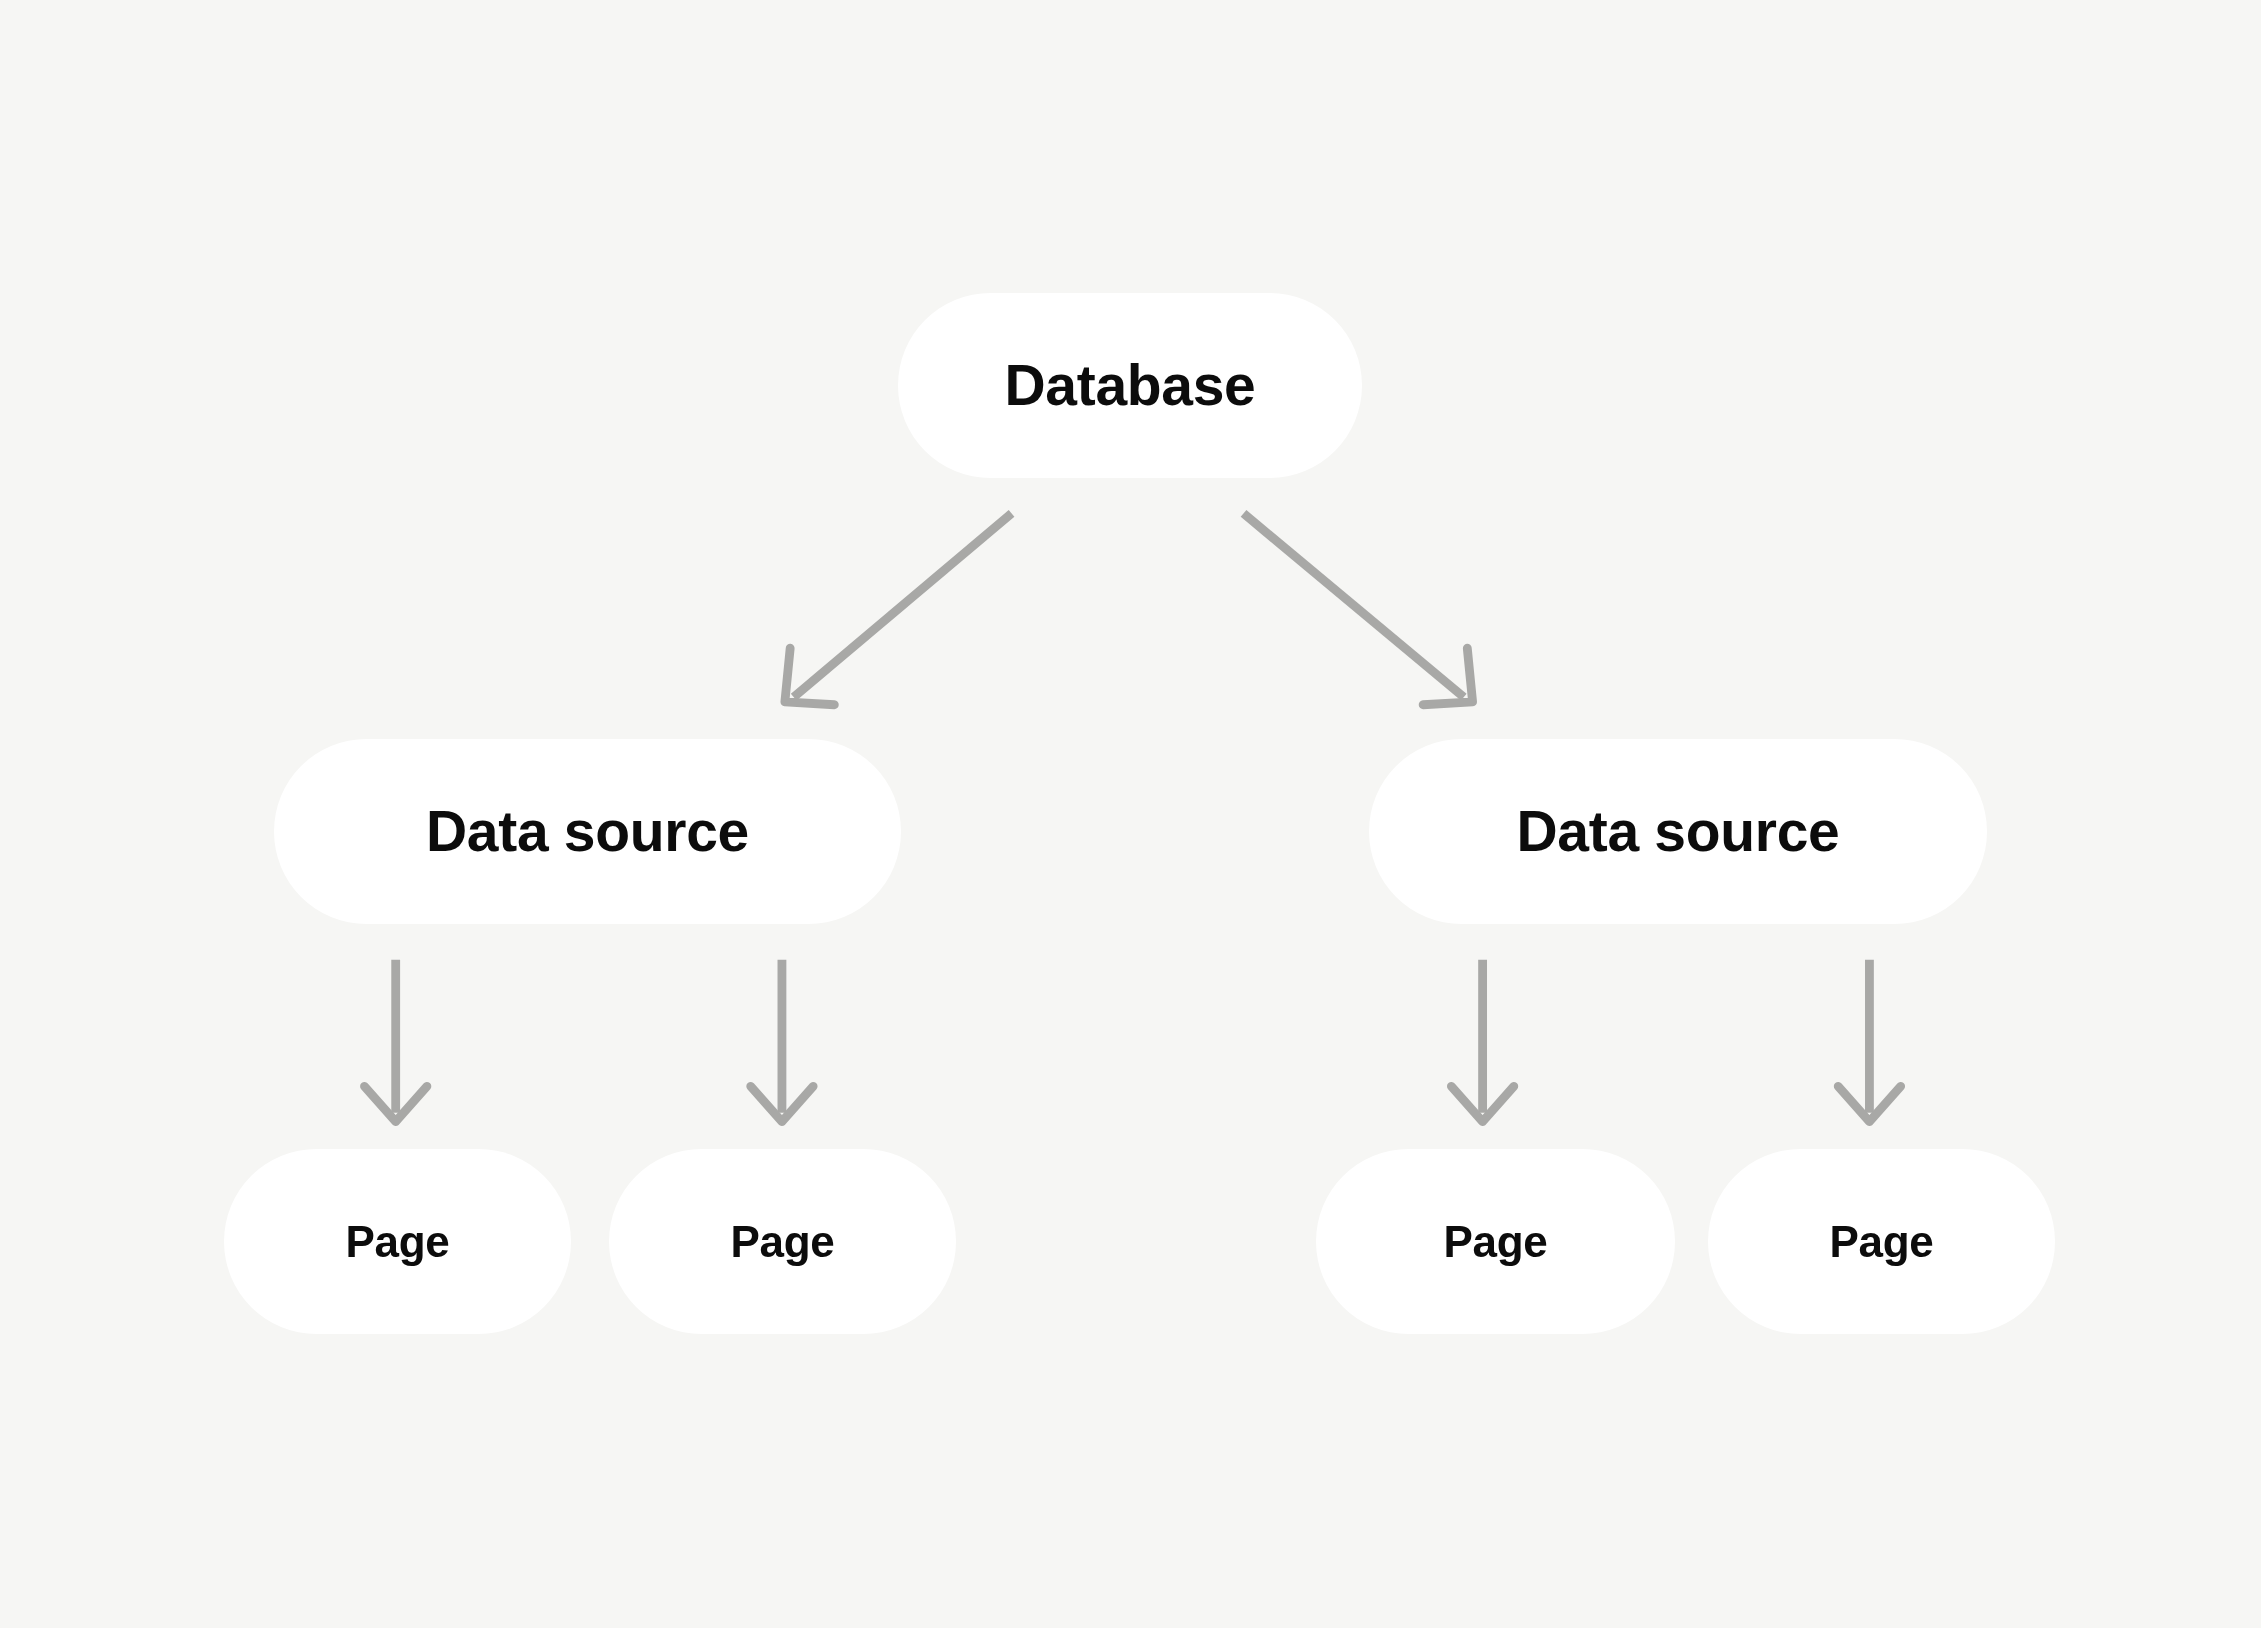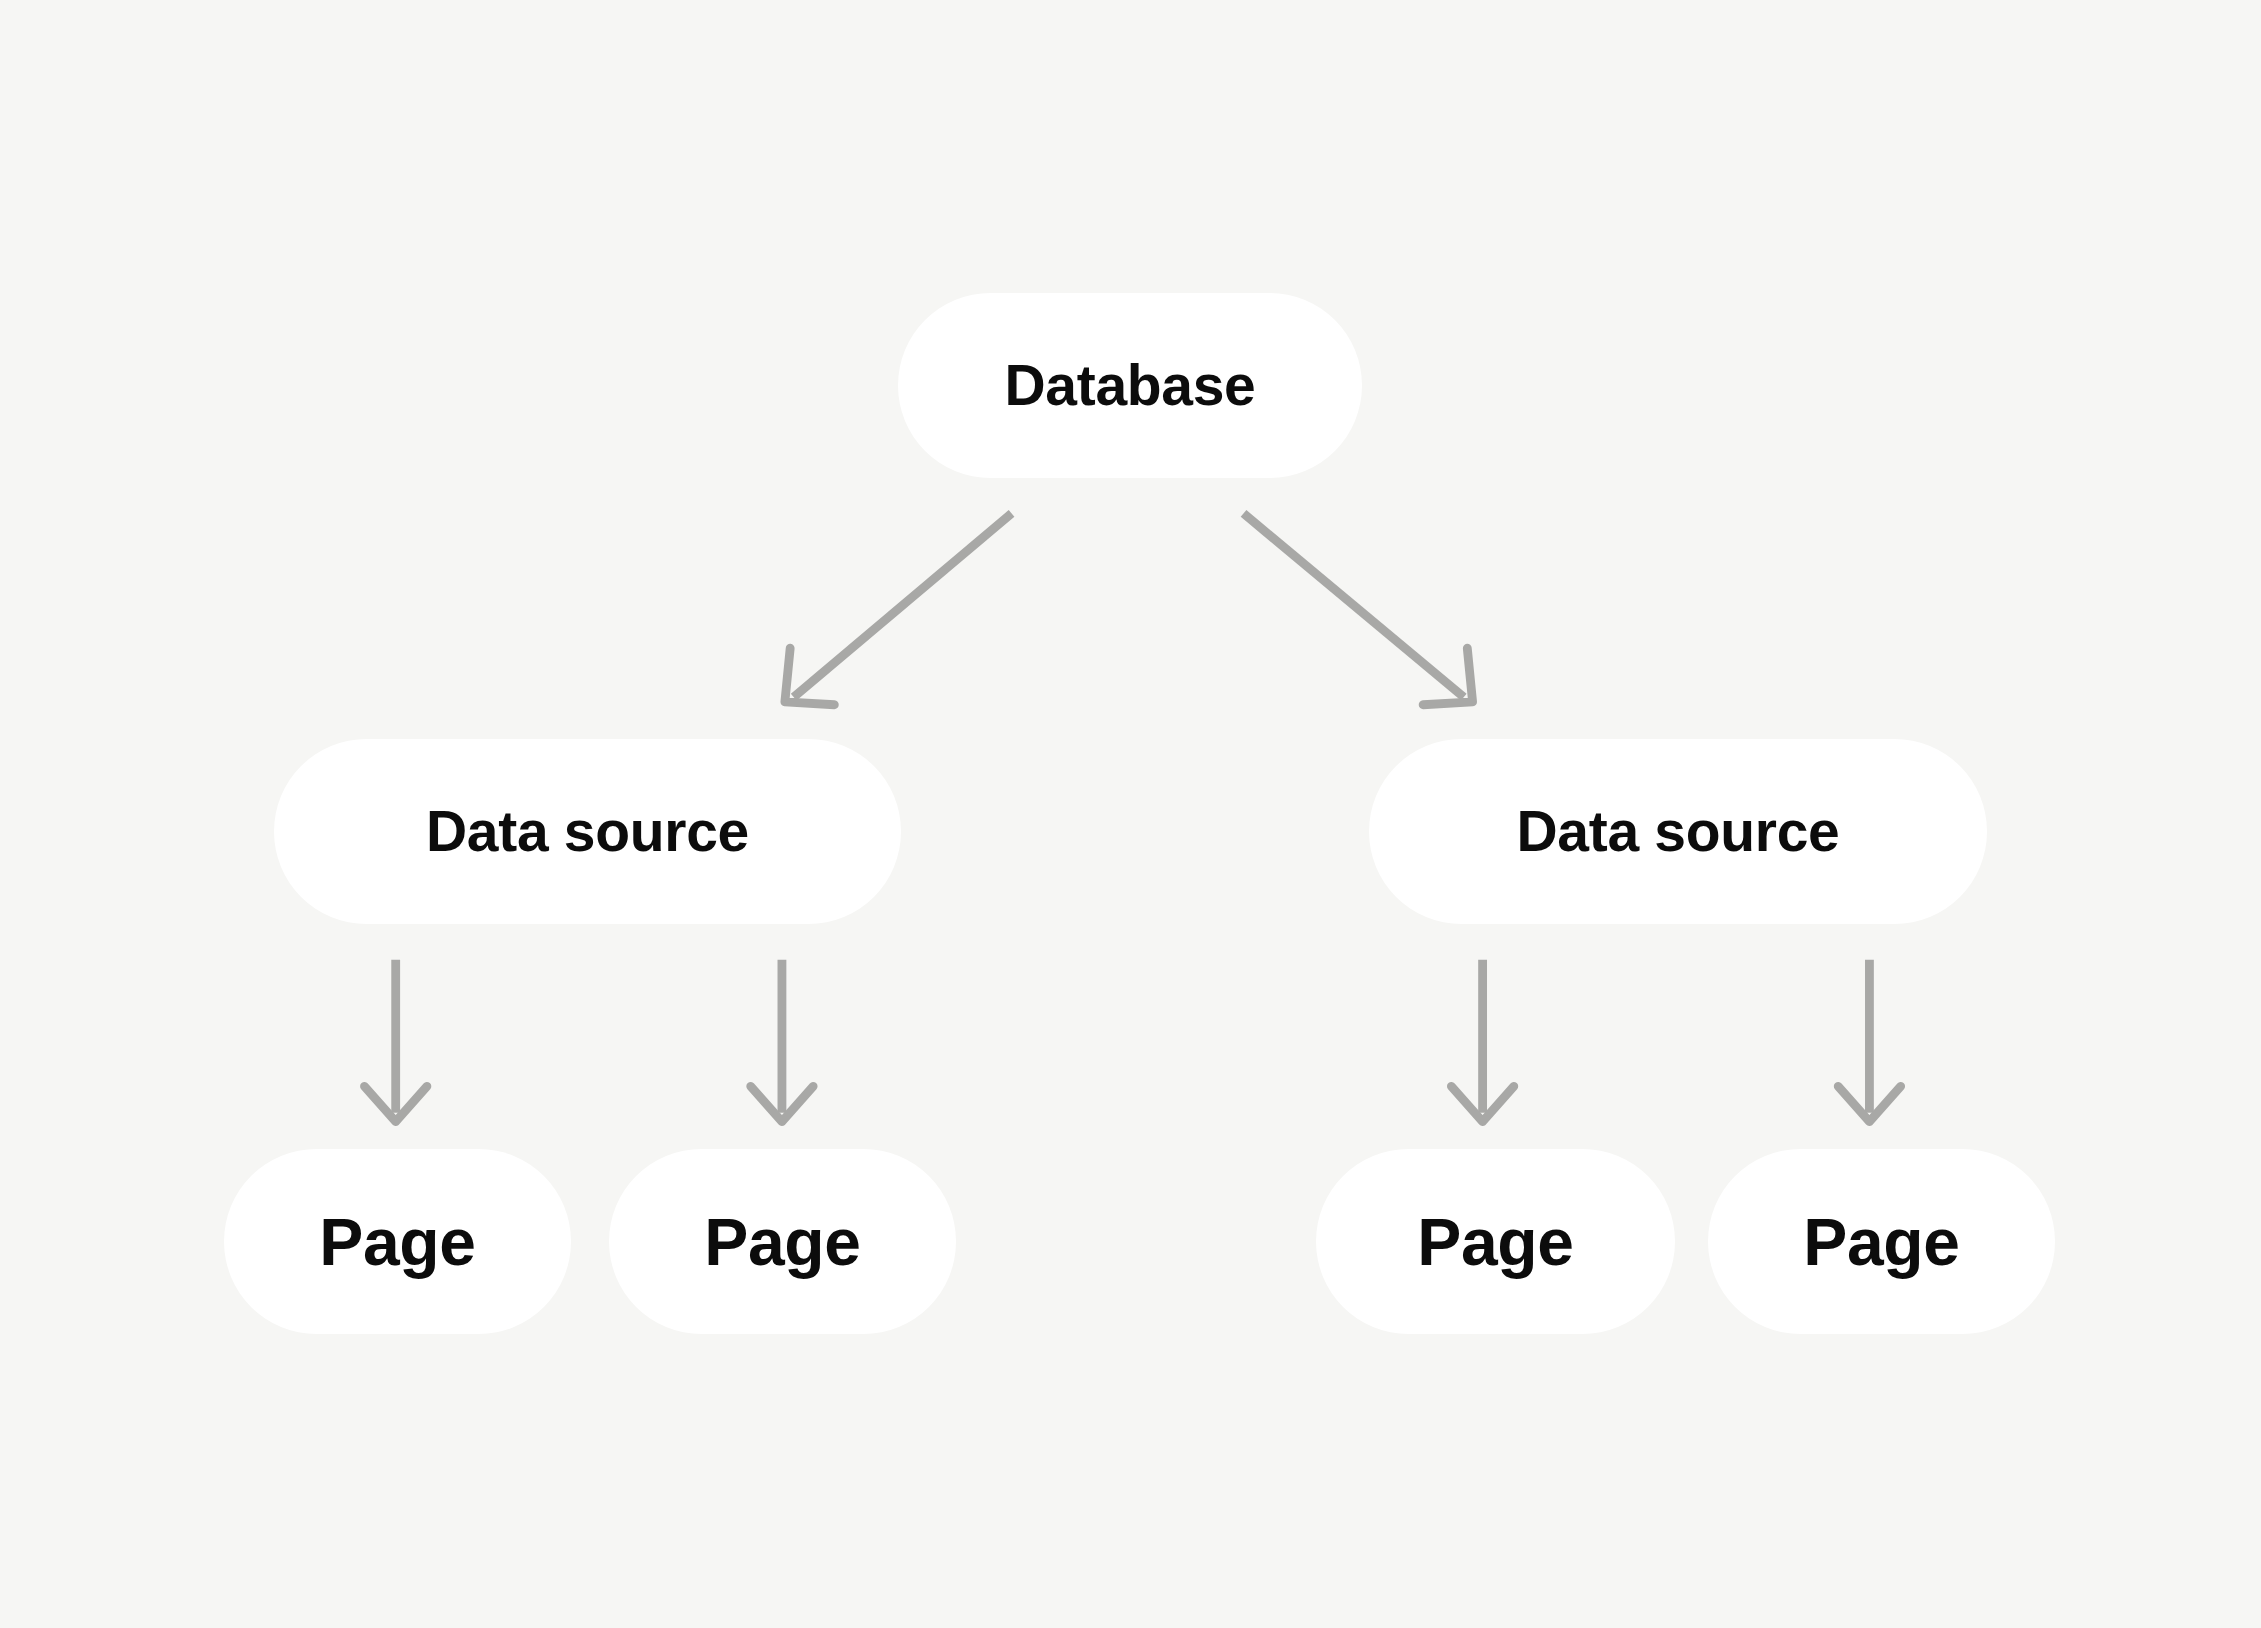--- a/index.html
+++ b/index.html
@@ -69,21 +69,21 @@
     height: 185px;
   }
   #node-datasource-1 .node-label,
   #node-datasource-2 .node-label { font-size: 57px; }
 
   
   #node-page-1 { left: 224px;  top: 1149px; width: 347px; height: 185px; }
   #node-page-2 { left: 609px; top: 1149px; width: 347px; height: 185px; }
   #node-page-3 { left: 1316px; top: 1149px; width: 359px; height: 185px; }
   #node-page-4 { left: 1708px; top: 1149px; width: 347px; height: 185px; }
-  .node-page .node-label { font-size: 66px; }
+  .node-page .node-label { font-size: 44px; }
 </style>
 </head>
 <body>
 
 <div id="canvas">
 
   <svg id="edges" viewBox="0 0 3840 2765" width="2261" height="1628" xmlns="http://www.w3.org/2000/svg">
     <g fill="none" stroke="#a8a8a6" stroke-width="15" stroke-linecap="round" stroke-linejoin="round">
 
       <g>

